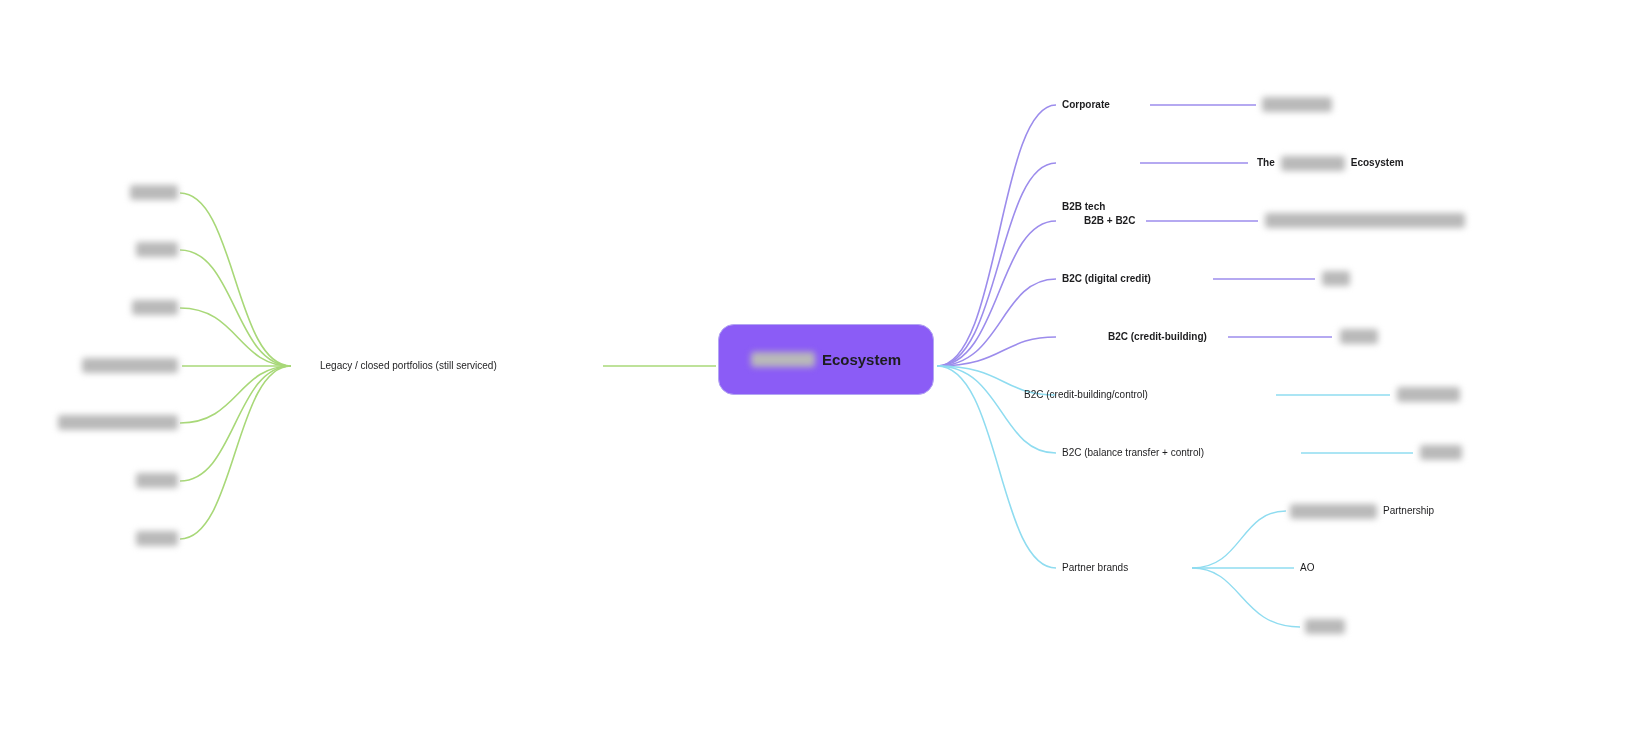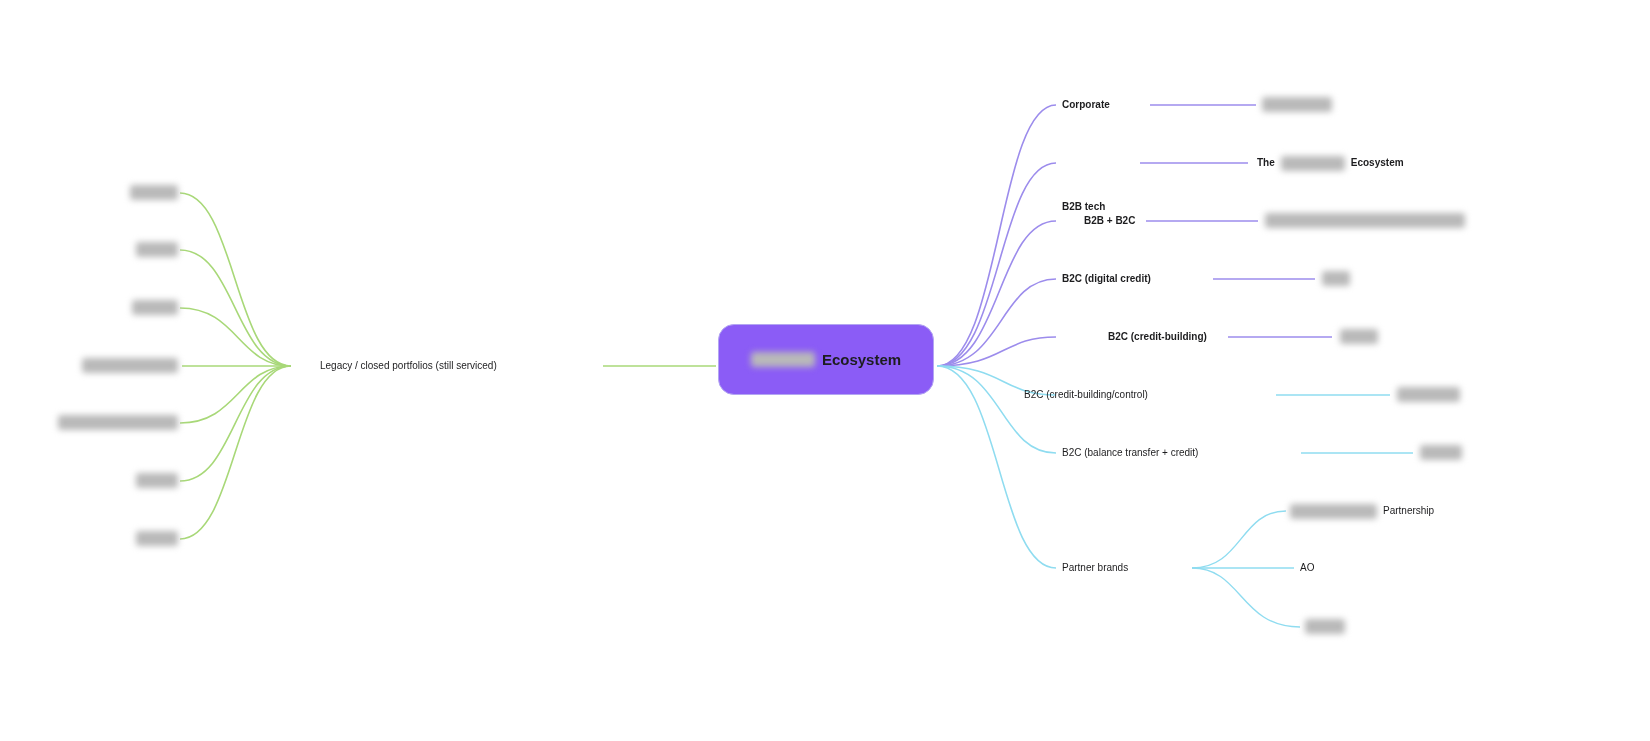--- a/index.html
+++ b/index.html
@@ -132,21 +132,21 @@
   <div class="node-label bold" style="left:1062px;top:269px;align-items:center;">
     <span>B2C (digital credit)</span>
   </div>
   <div class="node-label bold" style="left:1062px;top:327px;margin-left:46px;">
     <span>B2C (credit-building)</span>
   </div>
   <div class="node-label" style="left:1024px;top:385px;">
     <span>B2C (credit-building/control)</span>
   </div>
   <div class="node-label" style="left:1062px;top:443px;">
-    <span>B2C (balance transfer + credit)</span>
+    <span>B2C (balance transfer + control)</span>
   </div>
   <div class="node-label" style="left:1062px;top:558px;">
     <span>Partner brands</span>
   </div>
 
   <div class="node-label" style="left:1262px;top:97px;">
     <span class="redact" style="width:70px"></span>
   </div>
   <div class="node-label bold" style="left:1257px;top:153px;">
     <span>The</span>

